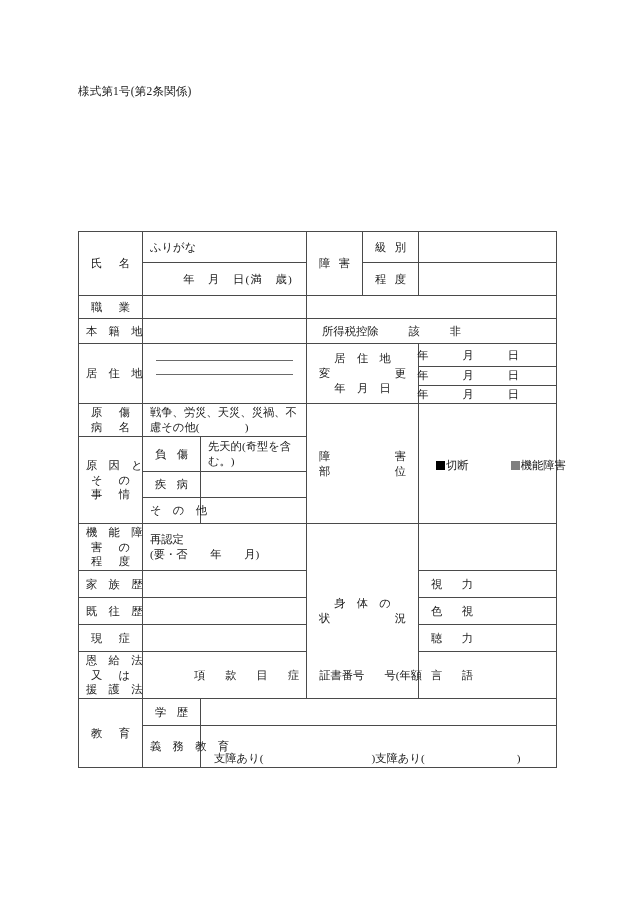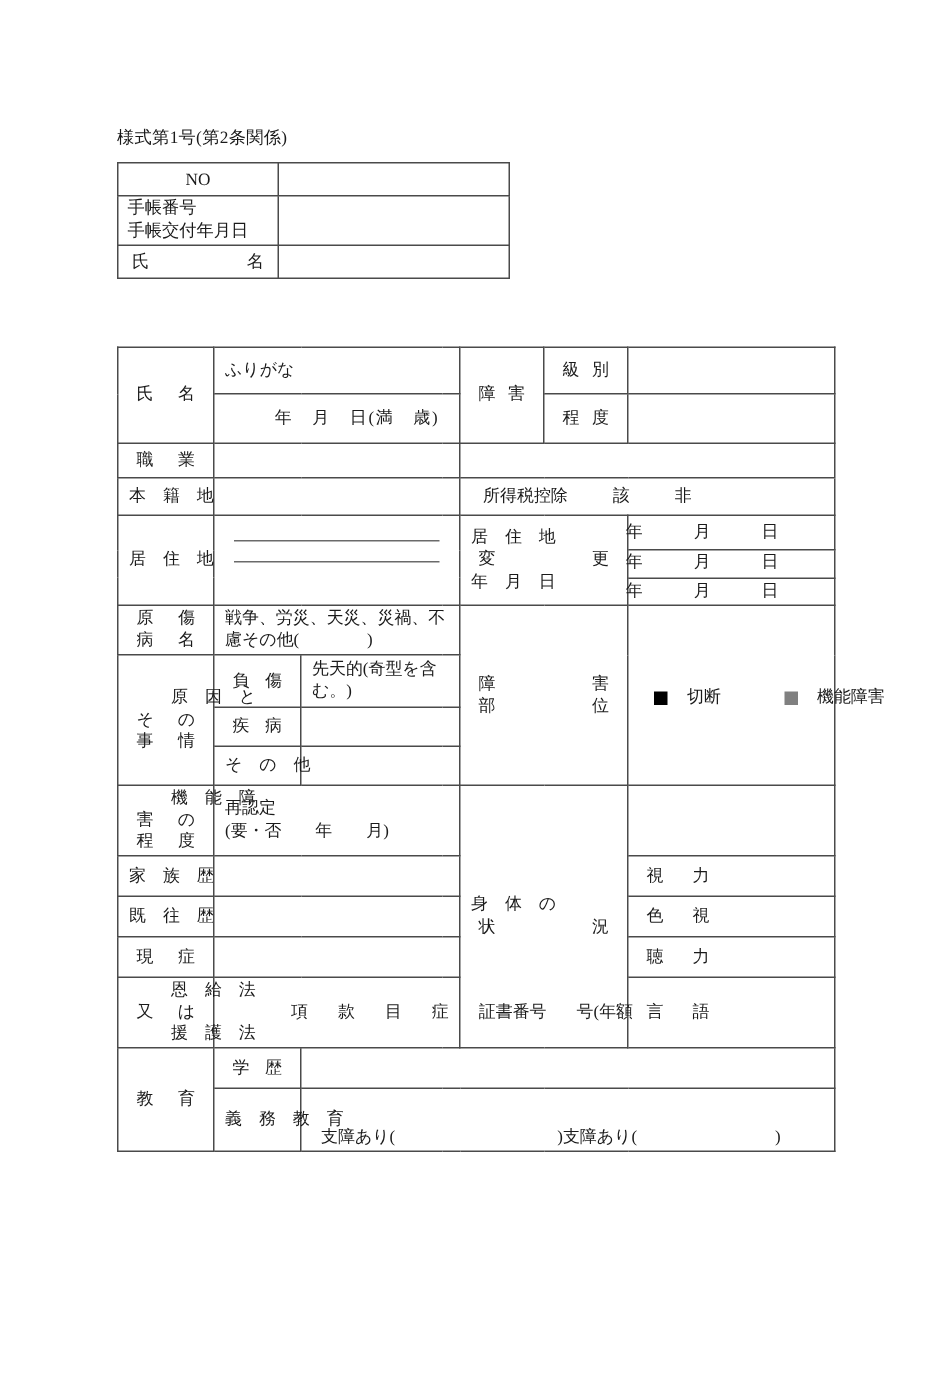--- a/index.html
+++ b/index.html
@@ -86,21 +86,21 @@
     line-height: 1.3;
   }
 
   
   .j {
     display: flex;
     justify-content: space-between;
     padding: 0 5px;
     white-space: nowrap;
   }
-  .j-c { text-align: left; white-space: nowrap; margin-left: 28px; }
+  .j-c { text-align: center; white-space: nowrap; }
   .stack { line-height: 1.32; }
 
   .pad-l { padding-left: 6px; }
 
   
   .ruled {
     height: 100%;
     display: flex;
     flex-direction: column;
     justify-content: space-evenly;
@@ -130,21 +130,21 @@
   }
 
   
   .legend {
     display: flex;
     align-items: flex-start;
     gap: 42px;
     padding: 4px 2px 0 10px;
     white-space: nowrap;
   }
-  .legend-item { display: inline-flex; align-items: center; gap: 13px; }
+  .legend-item { display: inline-flex; align-items: center; gap: 1px; }
   .sq {
     display: inline-block;
     width: 9px;
     height: 9px;
     flex: 0 0 auto;
   }
   .sq-black { background: #000000; }
   .sq-gray  { background: #808080; }
 
   .tax-line {
@@ -172,44 +172,20 @@
   .vtop { vertical-align: top; }
   .pt3 { padding-top: 3px; }
 </style>
 </head>
 <body>
 
 <div class="page">
 
   <div class="form-no">様式第1号(第2条関係)</div>
 
-  <table class="top-table">
-    <tbody>
-        <tr>
-      <td class="lbl">NO</td>
-      <td></td>
-    </tr>
-    <tr class="tall">
-      <td class="lbl2">
-        <div>手帳番号</div>
-        <div>手帳交付年月日</div>
-      </td>
-      <td></td>
-    </tr>
-    <tr>
-      <td class="lbl">
-        <div class="j">
-          <span>氏</span>
-          <span>名</span>
-        </div>
-      </td>
-      <td></td>
-    </tr>
-  </tbody>
-    </table>
 
 
   <table class="main-table">
     <colgroup>
       <col style="width:64px">
       <col style="width:58px">
       <col style="width:94px">
       <col style="width:12px">
       <col style="width:56px">
       <col style="width:56px">

